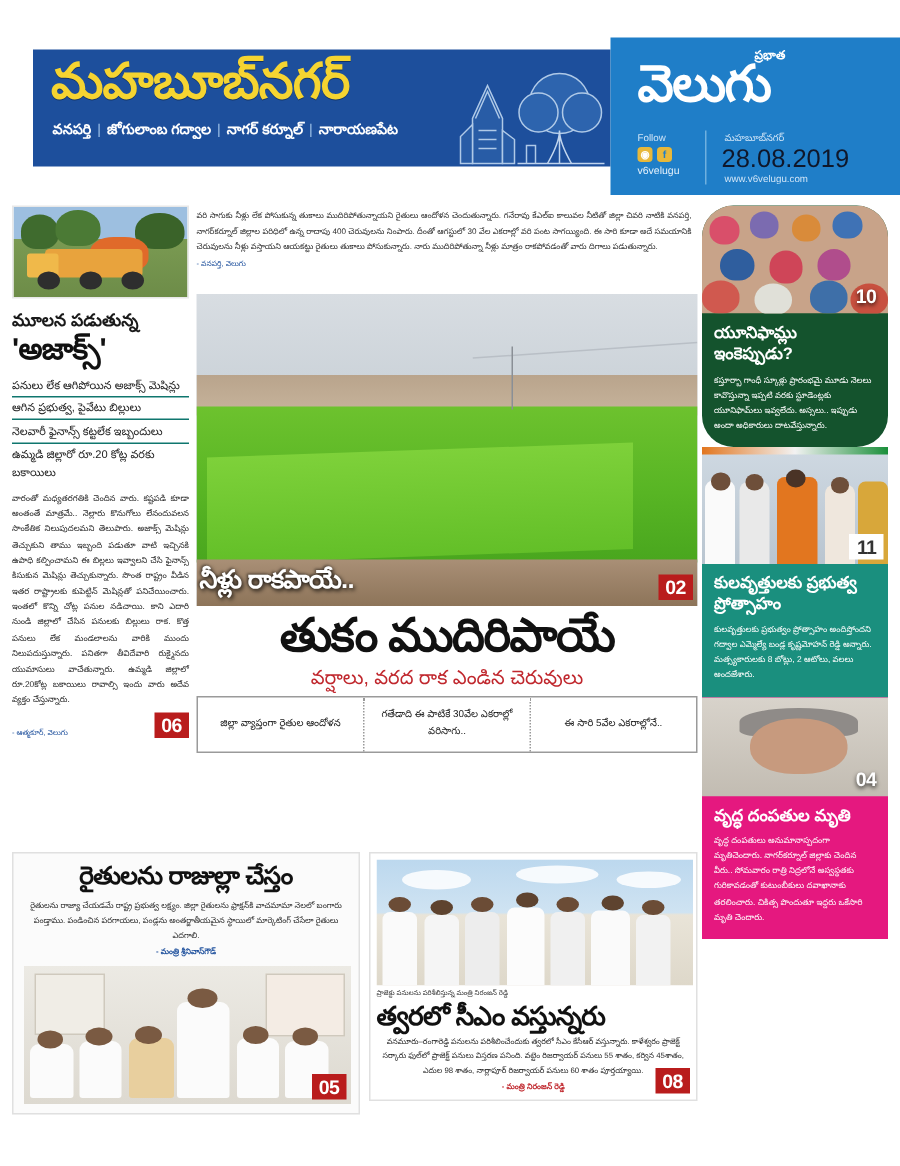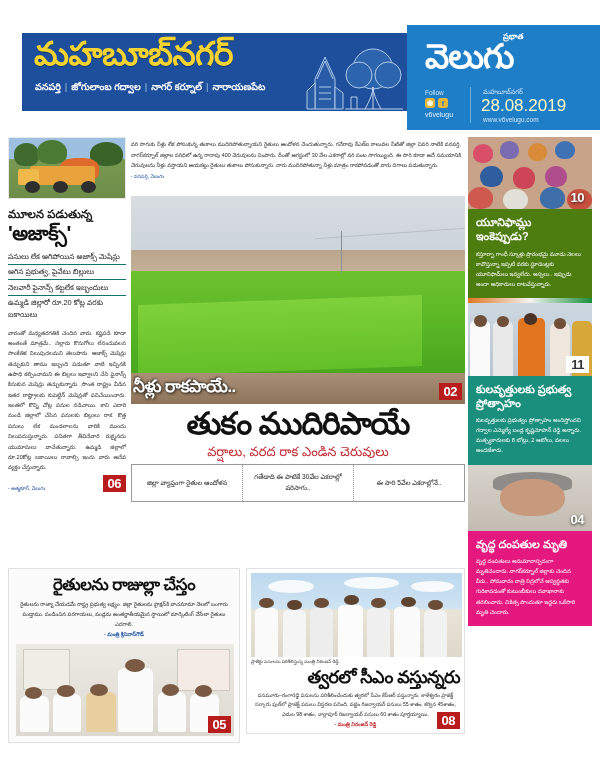--- a/index.html
+++ b/index.html
@@ -45,21 +45,21 @@
   }
   .follow-lbl { position:absolute; left:18px; top:64px; font-size:6.5px; color:#cfe4f7; }
   .social { position:absolute; left:18px; top:73px; display:flex; gap:3px; }
   .soc-ic { width:10px; height:10px; border-radius:2.5px; display:flex;
     align-items:center; justify-content:center; font-size:7px; color:#fff; font-weight:bold; }
   .ic-insta { background:#e8b83a; }
   .ic-fb { background:#e8b83a; color:#1f7ec8; }
   .handle { position:absolute; left:18px; top:86px; font-size:7px; color:#e3f0fb; }
   .vline { position:absolute; left:63px; top:62px; width:1px; height:36px; background:#6fb0df; }
   .ed-lbl { position:absolute; left:76px; top:63px; font-size:6.5px; color:#cfe4f7; }
-  .date { position:absolute; left:74px; top:71px; font-size:17px; color:#fef9c3; letter-spacing:0px;text-align:center; }
+  .date { position:absolute; left:74px; top:71px; font-size:17px; color:#0f172a; letter-spacing:0px;text-align:center; }
   .url { position:absolute; left:76px; top:91px; font-size:6.5px; color:#cfe4f7; }
 
   
   .lead-block { position:absolute; left:131px; top:139px; width:330px; }
   .lead-block p { font-size:5.4px; line-height:1.95; color:#2b2b2b; text-align:justify; }
   .lead-credit { font-size:5px; color:#1d4f9c; margin-top:2px; }
 
   
   .left-col { position:absolute; left:8px; top:137px; width:118px; }
   .lc-photo { width:118px; height:62px; position:relative; overflow:hidden; border:1px solid #e8e8e8; }
@@ -102,41 +102,41 @@
   .fact:last-child { border-right:none; }
 
   
   .right-col { position:absolute; left:468px; top:137px; width:124px; }
   .rpanel { position:relative; width:124px; margin-bottom:0px; overflow:hidden; }
   .rp-photo { width:124px; position:relative; overflow:hidden; }
   .rp-pg { position:absolute; right:3px; bottom:3px; }
   .rp-body { padding:7px 8px 9px 8px; }
   .rp-head { font-size:11px; font-weight:bold; line-height:1.25; color:#fff; }
   .rp-text { font-size:5.6px; line-height:1.8; color:#fff; margin-top:5px; }
-  .p-orange { background:#4d7c0f; }
+  .p-orange { background:#14532d;border-radius:21px; }
   .p-teal   { background:#1a8f7e; }
   .p-pink   { background:#e5187f; }
   .rp-pg-white { background:#ffffff; color:#333; }
   .rp-pg-on-img { background:transparent; color:#fff; text-shadow:0 1px 3px rgba(0,0,0,.8); }
 
   
   .bl { position:absolute; left:8px; top:568px; width:232px; border:1px solid #e0e0e0;
         background:#fbfbfb; padding:6px 7px 6px 7px; }
   .bl-head { font-size:16.5px; font-weight:bold; color:#111; text-align:center;
              line-height:1.15; letter-spacing:-0.5px; white-space:nowrap; }
   .bl-text { font-size:5.4px; line-height:1.85; color:#2b2b2b; text-align:center; margin-top:5px; }
   .bl-credit { font-size:5.2px; color:#1d4f9c; text-align:center; margin-top:2px; font-weight:bold; }
   .bl-photo { width:218px; height:92px; margin:5px auto 0 auto; position:relative; overflow:hidden; }
 
   
   .bc { position:absolute; left:246px; top:568px; width:219px; border:1px solid #e0e0e0;
         background:#fff; padding:4px; }
   .bc-photo { width:211px; height:84px; position:relative; overflow:hidden; }
   .bc-cap { font-size:4.6px; color:#333; margin-top:2px; }
-  .bc-head { font-size:17.5px; font-weight:bold; color:#111; text-align:right;
+  .bc-head { font-size:17.5px; font-weight:bold; color:#111; text-align:left;
              line-height:1.15; margin-top:2px; letter-spacing:-0.5px; white-space:nowrap; }
   .bc-text { font-size:5.2px; line-height:1.8; color:#2b2b2b; text-align:center; margin-top:4px; }
   .bc-credit { font-size:5.2px; color:#c0272d; text-align:center; font-weight:bold; margin-top:2px; }
   .bc-pg { position:absolute; right:4px; bottom:4px;margin-left:16px; }
   .fieldimg { position:absolute; inset:0;
     background:
       linear-gradient(#d8dde2 0%, #cdd4da 26%),
       #cdd4da;
   }
   .fi-horizon { position:absolute; left:0; top:26%; width:100%; height:13%;

